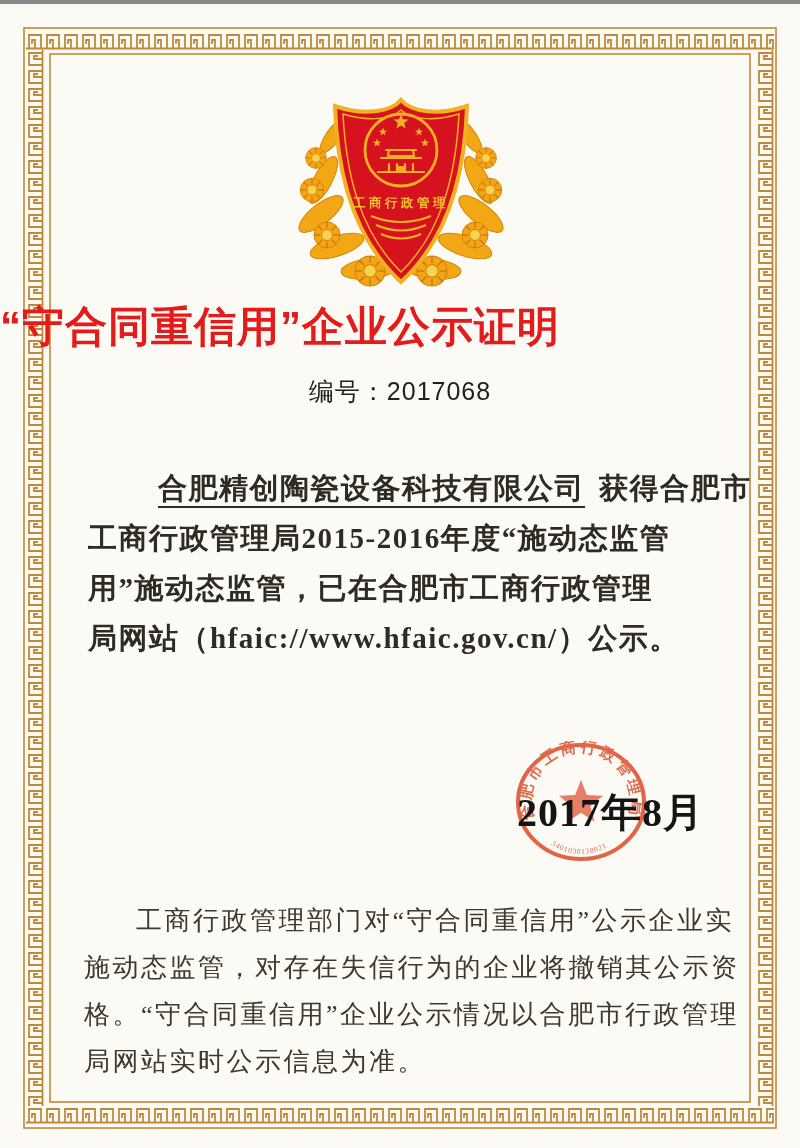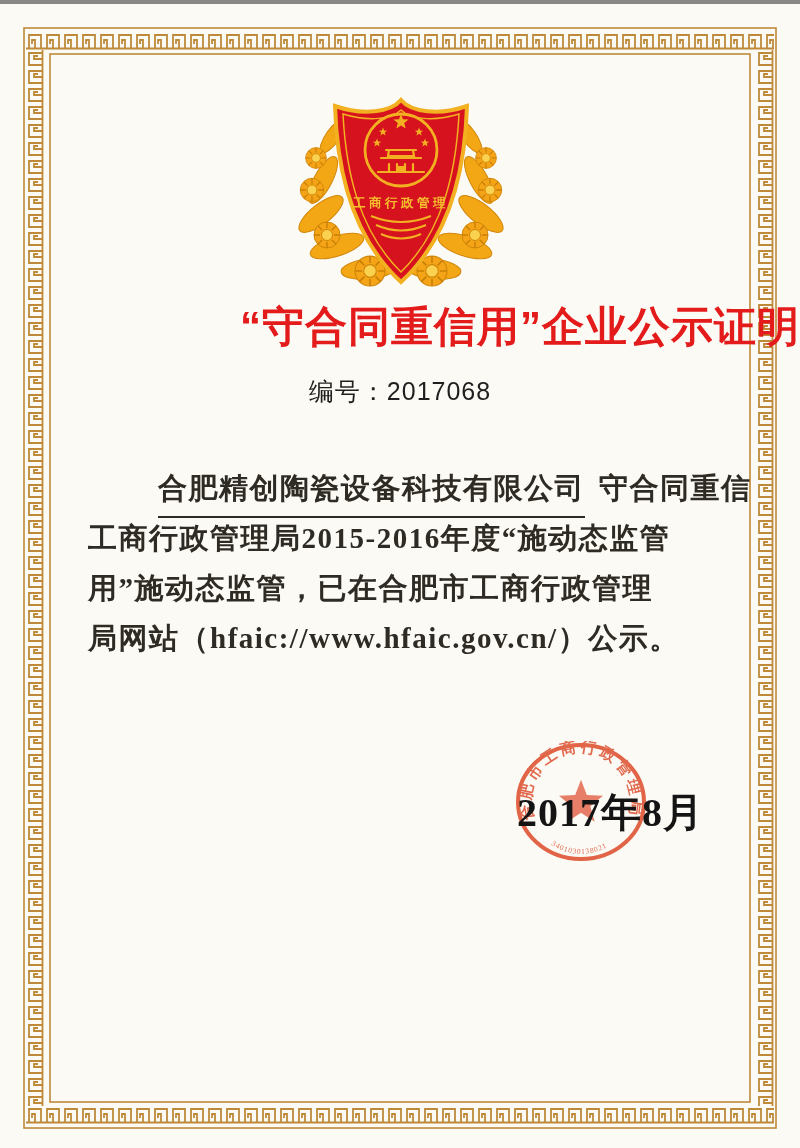--- a/index.html
+++ b/index.html
@@ -5,36 +5,36 @@
   html,body{margin:0;padding:0;background:#888;}
   .page{
     position:relative;width:800px;height:1148px;margin:4px auto;
     background:#FCFAF4;overflow:hidden;
     font-family:"Liberation Serif",serif;
   }
   .frame{position:absolute;left:0;top:0;}
   .emblem{position:absolute;left:291px;top:84px;}
   .title{
     position:absolute;top:295px;left:0;width:100%;margin:0;
-    text-align:right;font-family:"Liberation Sans",sans-serif;
+    text-align:left;font-family:"Liberation Sans",sans-serif;
     font-size:42px;font-weight:900;letter-spacing:1px;color:#E31B1B;
     white-space:nowrap;
   }
   .serial{
     position:absolute;top:371px;left:0;width:100%;text-align:center;
     font-family:Liberation Sans, sans-serif;font-size:25px;color:#1F1F1F;
     letter-spacing:1px;
   }
   .body-text{position:absolute;top:459px;left:88px;width:624px;color:#2E2A24;}
   .body-text p{
     margin:0;height:50px;line-height:50px;font-size:29px;font-weight:bold;
     letter-spacing:1.5px;white-space:nowrap;
   }
   .body-text .l1{text-indent:70px;}
-  .company{border-bottom:2px solid #2E2A24;padding-bottom:12px;}
+  .company{border-bottom:2px solid #2E2A24;padding-bottom:2px;}
   .rest{margin-left:14px;}
   .stamp{position:absolute;left:513px;top:737px;opacity:0.93;}
   .date{
     position:absolute;left:517px;top:781px;font-size:40px;font-weight:bold;
     color:#141414;letter-spacing:1px;white-space:nowrap;
   }
   .footer{position:absolute;top:893px;left:84px;width:670px;color:#3E382E;}
   .footer p{
     margin:0;height:47px;line-height:47px;font-size:26px;
     letter-spacing:2.5px;white-space:nowrap;
@@ -131,21 +131,21 @@
         <path d="M90 146 Q110 155 130 146"></path>
       </g>
     </g>
   </svg>
 
   <h1 class="title">“守合同重信用”企业公示证明</h1>
 
   <div class="serial"><span>编号：</span><span>2017068</span></div>
 
   <div class="body-text">
-    <p class="l1"><span class="company">合肥精创陶瓷设备科技有限公司</span><span class="rest">守合同重信</span></p>
+    <p class="l1"><span class="company">合肥精创陶瓷设备科技有限公司</span><span class="rest">获得合肥市</span></p>
     <p>工商行政管理局2015-2016年度“施动态监管</p>
     <p>用”施动态监管，已在合肥市工商行政管理</p>
     <p>局网站（hfaic://www.hfaic.gov.cn/）公示。</p>
   </div>
 
   <svg class="stamp" width="136" height="122" viewBox="0 0 136 122">
     <defs>
       <path id="stArcTop" d="M21 78.1 A50 50 0 1 1 115 78.1" fill="none"></path>
       <path id="stArcBot" d="M38.2 103.6 A52 52 0 0 0 97.8 103.6" fill="none"></path>
     </defs>
@@ -154,14 +154,20 @@
     <text font-size="15.5" font-weight="bold" fill="#DE5F42" letter-spacing="3.5">
       <textPath href="#stArcTop">合肥市工商行政管理局</textPath>
     </text>
     <text font-size="7.5" fill="#DE5F42" letter-spacing="0.8">
       <textPath href="#stArcBot">3401030138021</textPath>
     </text>
   </svg>
 
   <div class="date">2017年8月</div>
 
+  <div class="footer">
+    <p class="f1">工商行政管理部门对“守合同重信用”公示企业实</p>
+    <p>施动态监管，对存在失信行为的企业将撤销其公示资</p>
+    <p>格。“守合同重信用”企业公示情况以合肥市行政管理</p>
+    <p>局网站实时公示信息为准。</p>
+  </div>
 
 </div>
 
 </body></html>

